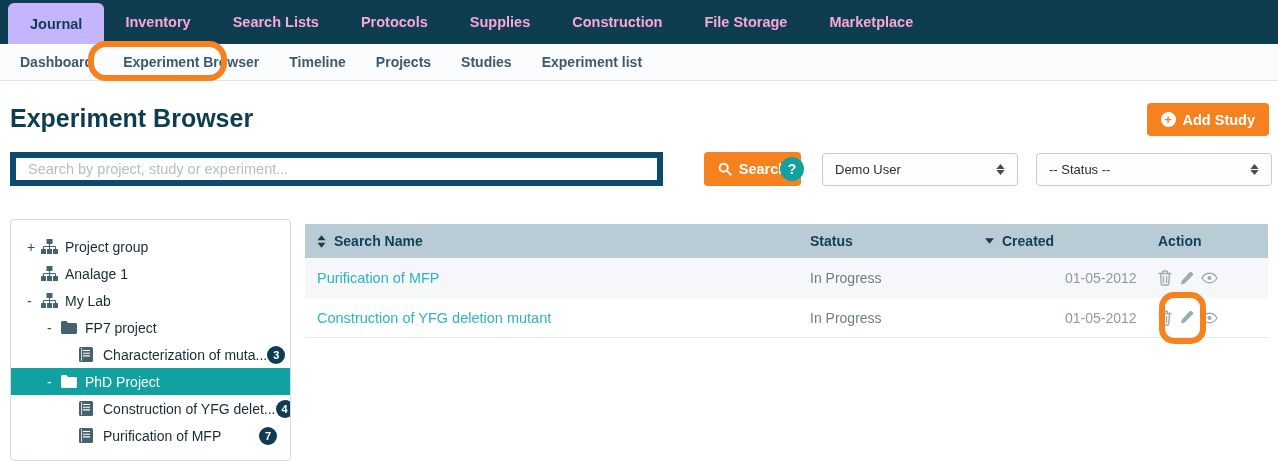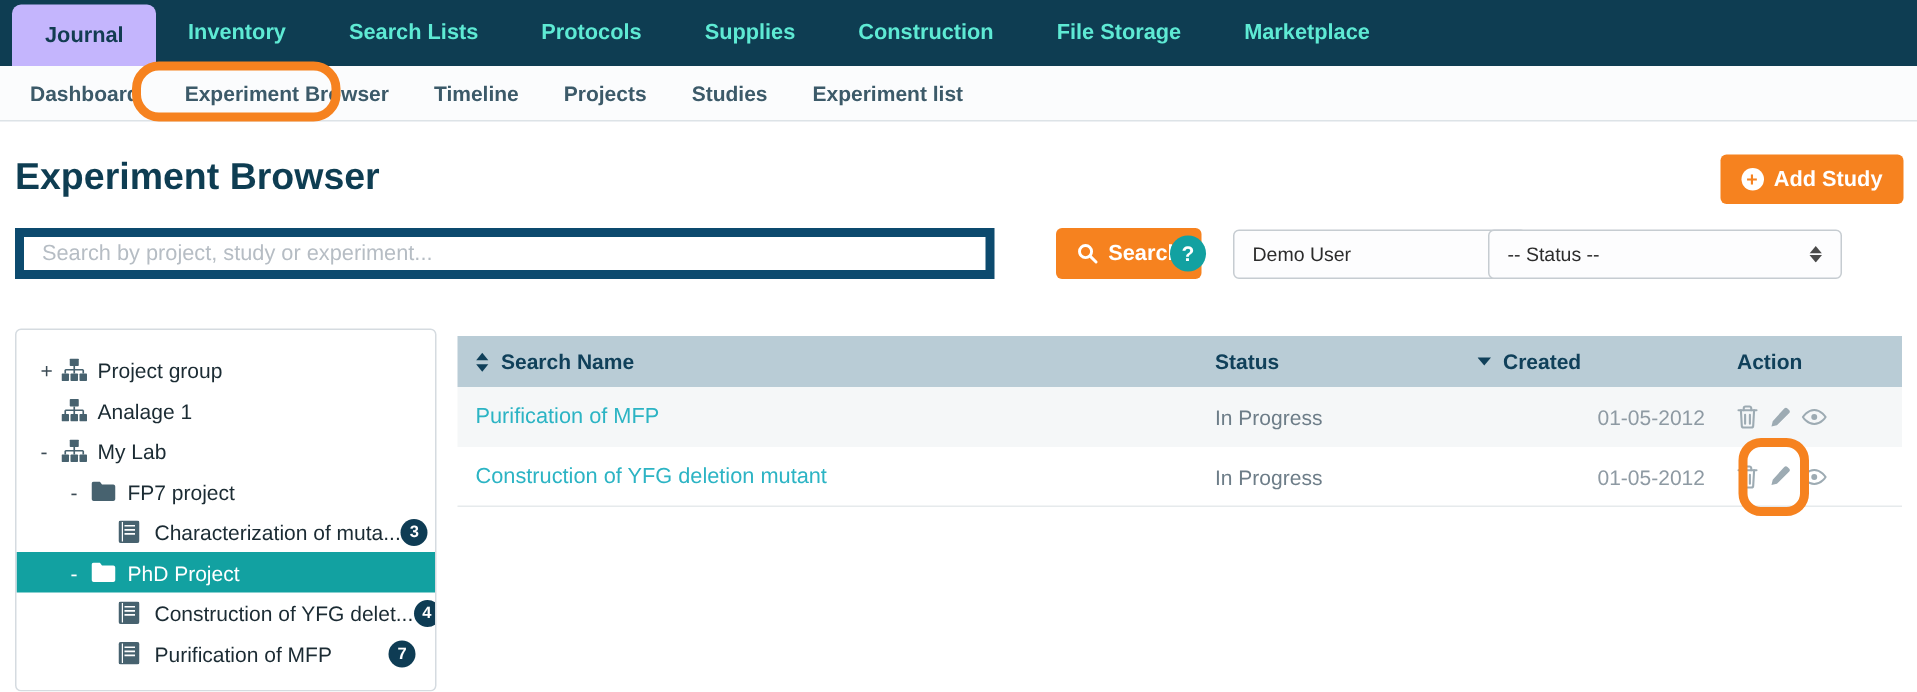--- a/index.html
+++ b/index.html
@@ -18,21 +18,21 @@
   }
   .tab-active {
     margin: 3px 0 0 8px; padding: 0 22px;
     background: #c4b5fd; color: #123c51;
     border-radius: 6px 6px 0 0;
     display: flex; align-items: center;
     font-weight: 700; font-size: 14.5px; cursor: pointer;
   }
   .nav-item {
     display: flex; align-items: center; padding: 0 21px;
-    color: #5eead4; font-weight: 700; font-size: 14.5px; cursor: pointer; text-align: center;
+    color: #f9a8d4; font-weight: 700; font-size: 14.5px; cursor: pointer; text-align: center;
   }
 
   
   .subnav {
     position: absolute; left: 0; top: 44px; right: 0; height: 37px;
     background: #fbfcfd; border-bottom: 1px solid #dde3e7;
     display: flex; align-items: center;
   }
   .subnav-item {
     padding: 0 15px; color: #3c5a69; font-weight: 700; font-size: 14px;
@@ -84,21 +84,21 @@
     font-weight: 800; font-size: 14px; display: flex; align-items: center;
     justify-content: center; cursor: pointer;
   }
   .select {
     position: absolute; top: 153px; height: 33px;
     border: 1px solid #c6ccd1; border-radius: 4px; background: #fdfdfe;
     display: flex; align-items: center; padding: 0 12px;
     font-size: 13px; color: #2c2c2c; cursor: pointer;
   }
   .sel-user { left: 822px; width: 196px; }
-  .sel-status { left: 992px; width: 236px; }
+  .sel-status { left: 1036px; width: 236px; }
   .sel-arrows { margin-left: auto; display: flex; flex-direction: column; gap: 1px; color: #4a4a4a; }
   .sel-arrows svg { display: block; }
 
   
   .sidebar {
     position: absolute; left: 10px; top: 219px; width: 281px; height: 242px;
     background: #fff; border: 1px solid #d5dbe0; border-radius: 4px;
     padding-top: 13px; overflow: hidden;
   }
   .tree-row {

